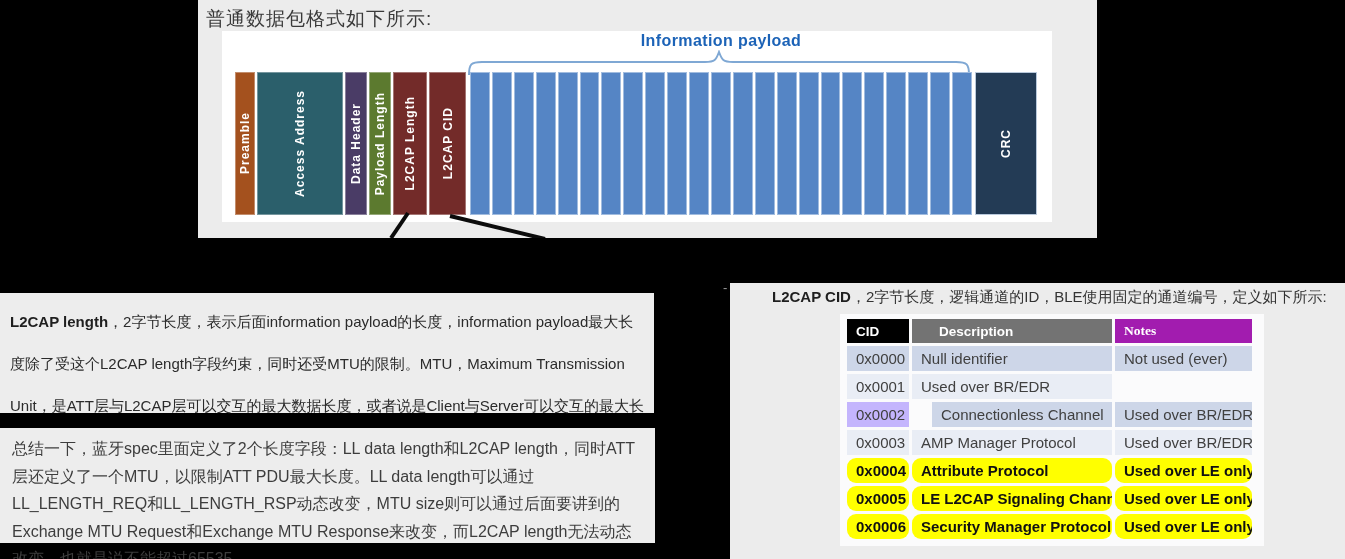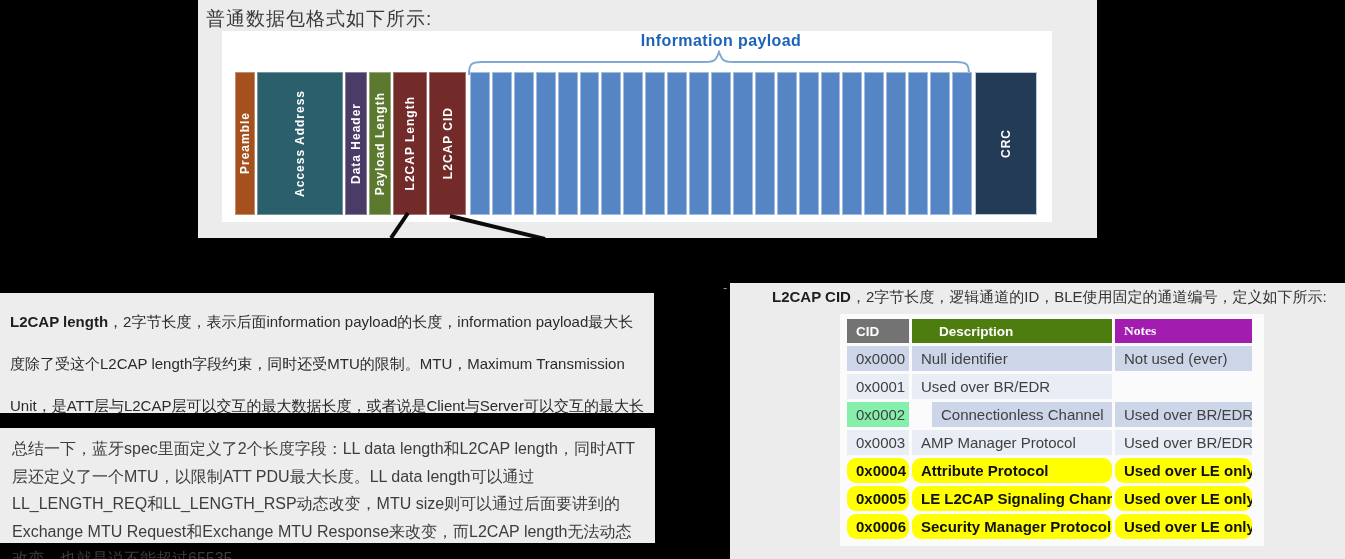--- a/index.html
+++ b/index.html
@@ -129,35 +129,35 @@
   <div class="bullet-dash">-</div>
 
   <div class="right-panel">
     <div class="cid-heading">
       <span class="bold-lead">L2CAP CID</span><span>，2字节长度，逻辑通道的ID，BLE使用固定的通道编号，定义如下所示:</span>
     </div>
 
     <div class="table-backing">
       <div class="cid-table" id="cid-table">
           <div class="trow thead">
-            <div class="tcell" style="background: #737373;">CID</div>
-            <div class="tcell" style="background: #4d7c0f; padding-left: 27px;">Description</div>
+            <div class="tcell" style="background: #000000;">CID</div>
+            <div class="tcell" style="background: #737373; padding-left: 27px;">Description</div>
             <div class="tcell" style="background: #a21caf; font-family: Liberation Serif, serif;">Notes</div>
           </div>
           <div class="trow">
             <div class="tcell" style="background: rgb(205, 214, 232);">0x0000</div>
             <div class="tcell" style="background: rgb(205, 214, 232);">Null identifier</div>
             <div class="tcell" style="background: rgb(205, 214, 232);">Not used (ever)</div>
           </div>
           <div class="trow">
             <div class="tcell" style="background: rgb(233, 237, 245);">0x0001</div>
             <div class="tcell" style="background: rgb(233, 237, 245);">Used over BR/EDR</div>
           </div>
           <div class="trow">
-            <div class="tcell" style="background: #86efac;">0x0002</div>
+            <div class="tcell" style="background: #c4b5fd;">0x0002</div>
             <div class="tcell" style="background: rgb(205, 214, 232); margin-left: 20px;">Connectionless Channel</div>
             <div class="tcell" style="background: rgb(205, 214, 232);">Used over BR/EDR</div>
           </div>
           <div class="trow">
             <div class="tcell" style="background: rgb(233, 237, 245);">0x0003</div>
             <div class="tcell" style="background: rgb(233, 237, 245);">AMP Manager Protocol</div>
             <div class="tcell" style="background: rgb(233, 237, 245);">Used over BR/EDR</div>
           </div>
           <div class="trow hl">
             <div class="tcell" style="background: rgb(255, 255, 0);">0x0004</div>

